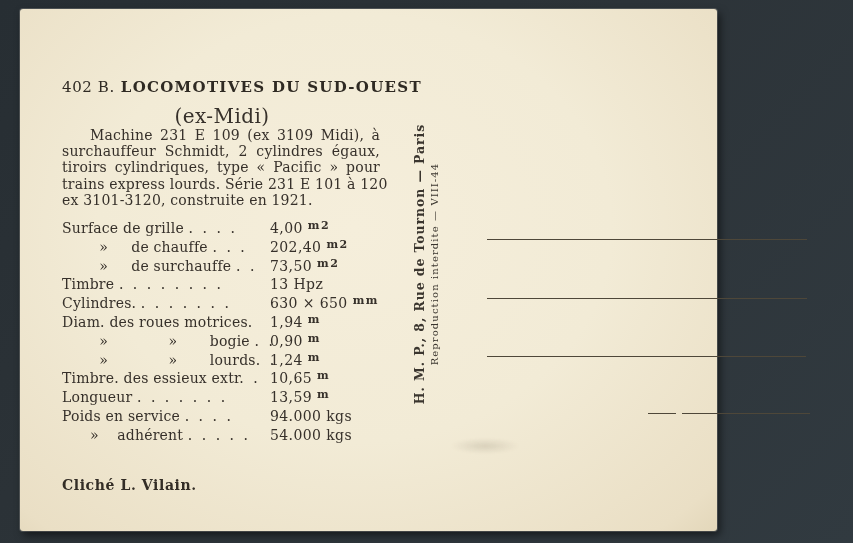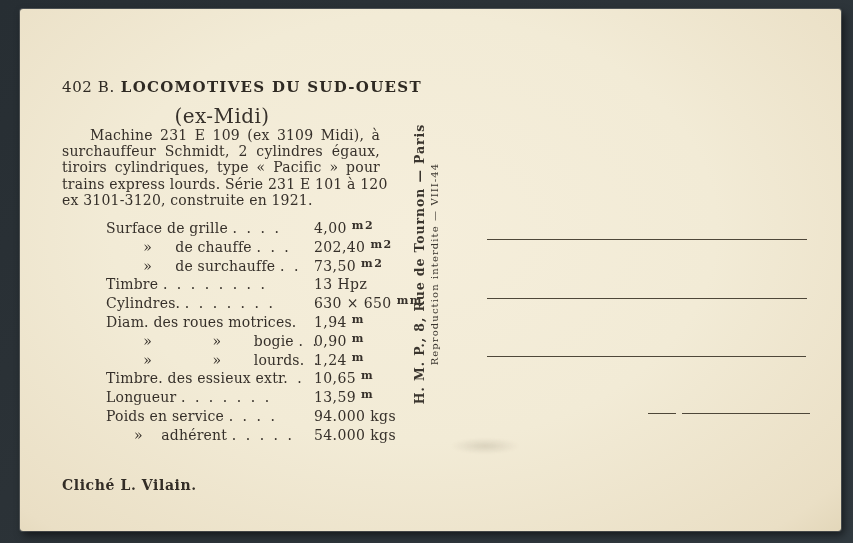--- a/index.html
+++ b/index.html
@@ -7,21 +7,21 @@
     width: 853px; height: 543px;
     background: #2c3338;
     overflow: hidden;
     font-family: "DejaVu Serif", "Liberation Serif", serif;
   }
   .frame {
     position: absolute; left: 0; top: 0; width: 853px; height: 543px;
     background: linear-gradient(135deg, #272e33 0%, #2c3338 45%, #313a40 100%);
   }
   .card {
-    position: absolute; left: 20px; top: 9px; width: 821px; height: 522px;
+    position: absolute; left: 20px; top: 9px; width: 697px; height: 522px;
     background: radial-gradient(ellipse at 48% 42%, #f5eedb 0%, #f2ebd6 50%, #eadfc5 92%, #e3d7ba 100%);
     border-radius: 3px;
     box-shadow: 0 0 0 1px rgba(255,252,240,0.18), 3px 4px 9px rgba(0,0,0,0.55);
     color: #36302a;
   }
   
   .col {
     position: absolute; left: 42px; top: 68px; width: 320px;
   }
   .titleline {
@@ -38,21 +38,21 @@
   .pline {
     font-size: 14px; line-height: 16.2px; letter-spacing: 0.2px;
     text-align: justify; text-align-last: justify; white-space: nowrap;
   }
   .pline.first { text-indent: 28px; }
   .pline.last { text-align-last: left; white-space: normal; }
   .specs { margin-top: 10px; }
   .srow { font-size: 14px; line-height: 15.8px; white-space: nowrap; }
   .slabel {
     display: inline-block; width: 208px; white-space: pre;
-    letter-spacing: 0.2px; vertical-align: baseline; margin-left: 44px;
+    letter-spacing: 0.2px; vertical-align: baseline;
   }
   .sval { letter-spacing: 0.4px; }
   .sunit {
     font-size: 11px; font-weight: bold; letter-spacing: 1.5px;
     vertical-align: 4px; margin-left: 5px;
   }
   .location { font-size: 14px; margin-top: 5px; letter-spacing: 0.4px; }
   .credit {
     position: absolute; left: 42px; top: 468px;
     font-size: 14px; font-weight: bold; letter-spacing: 0.6px;

